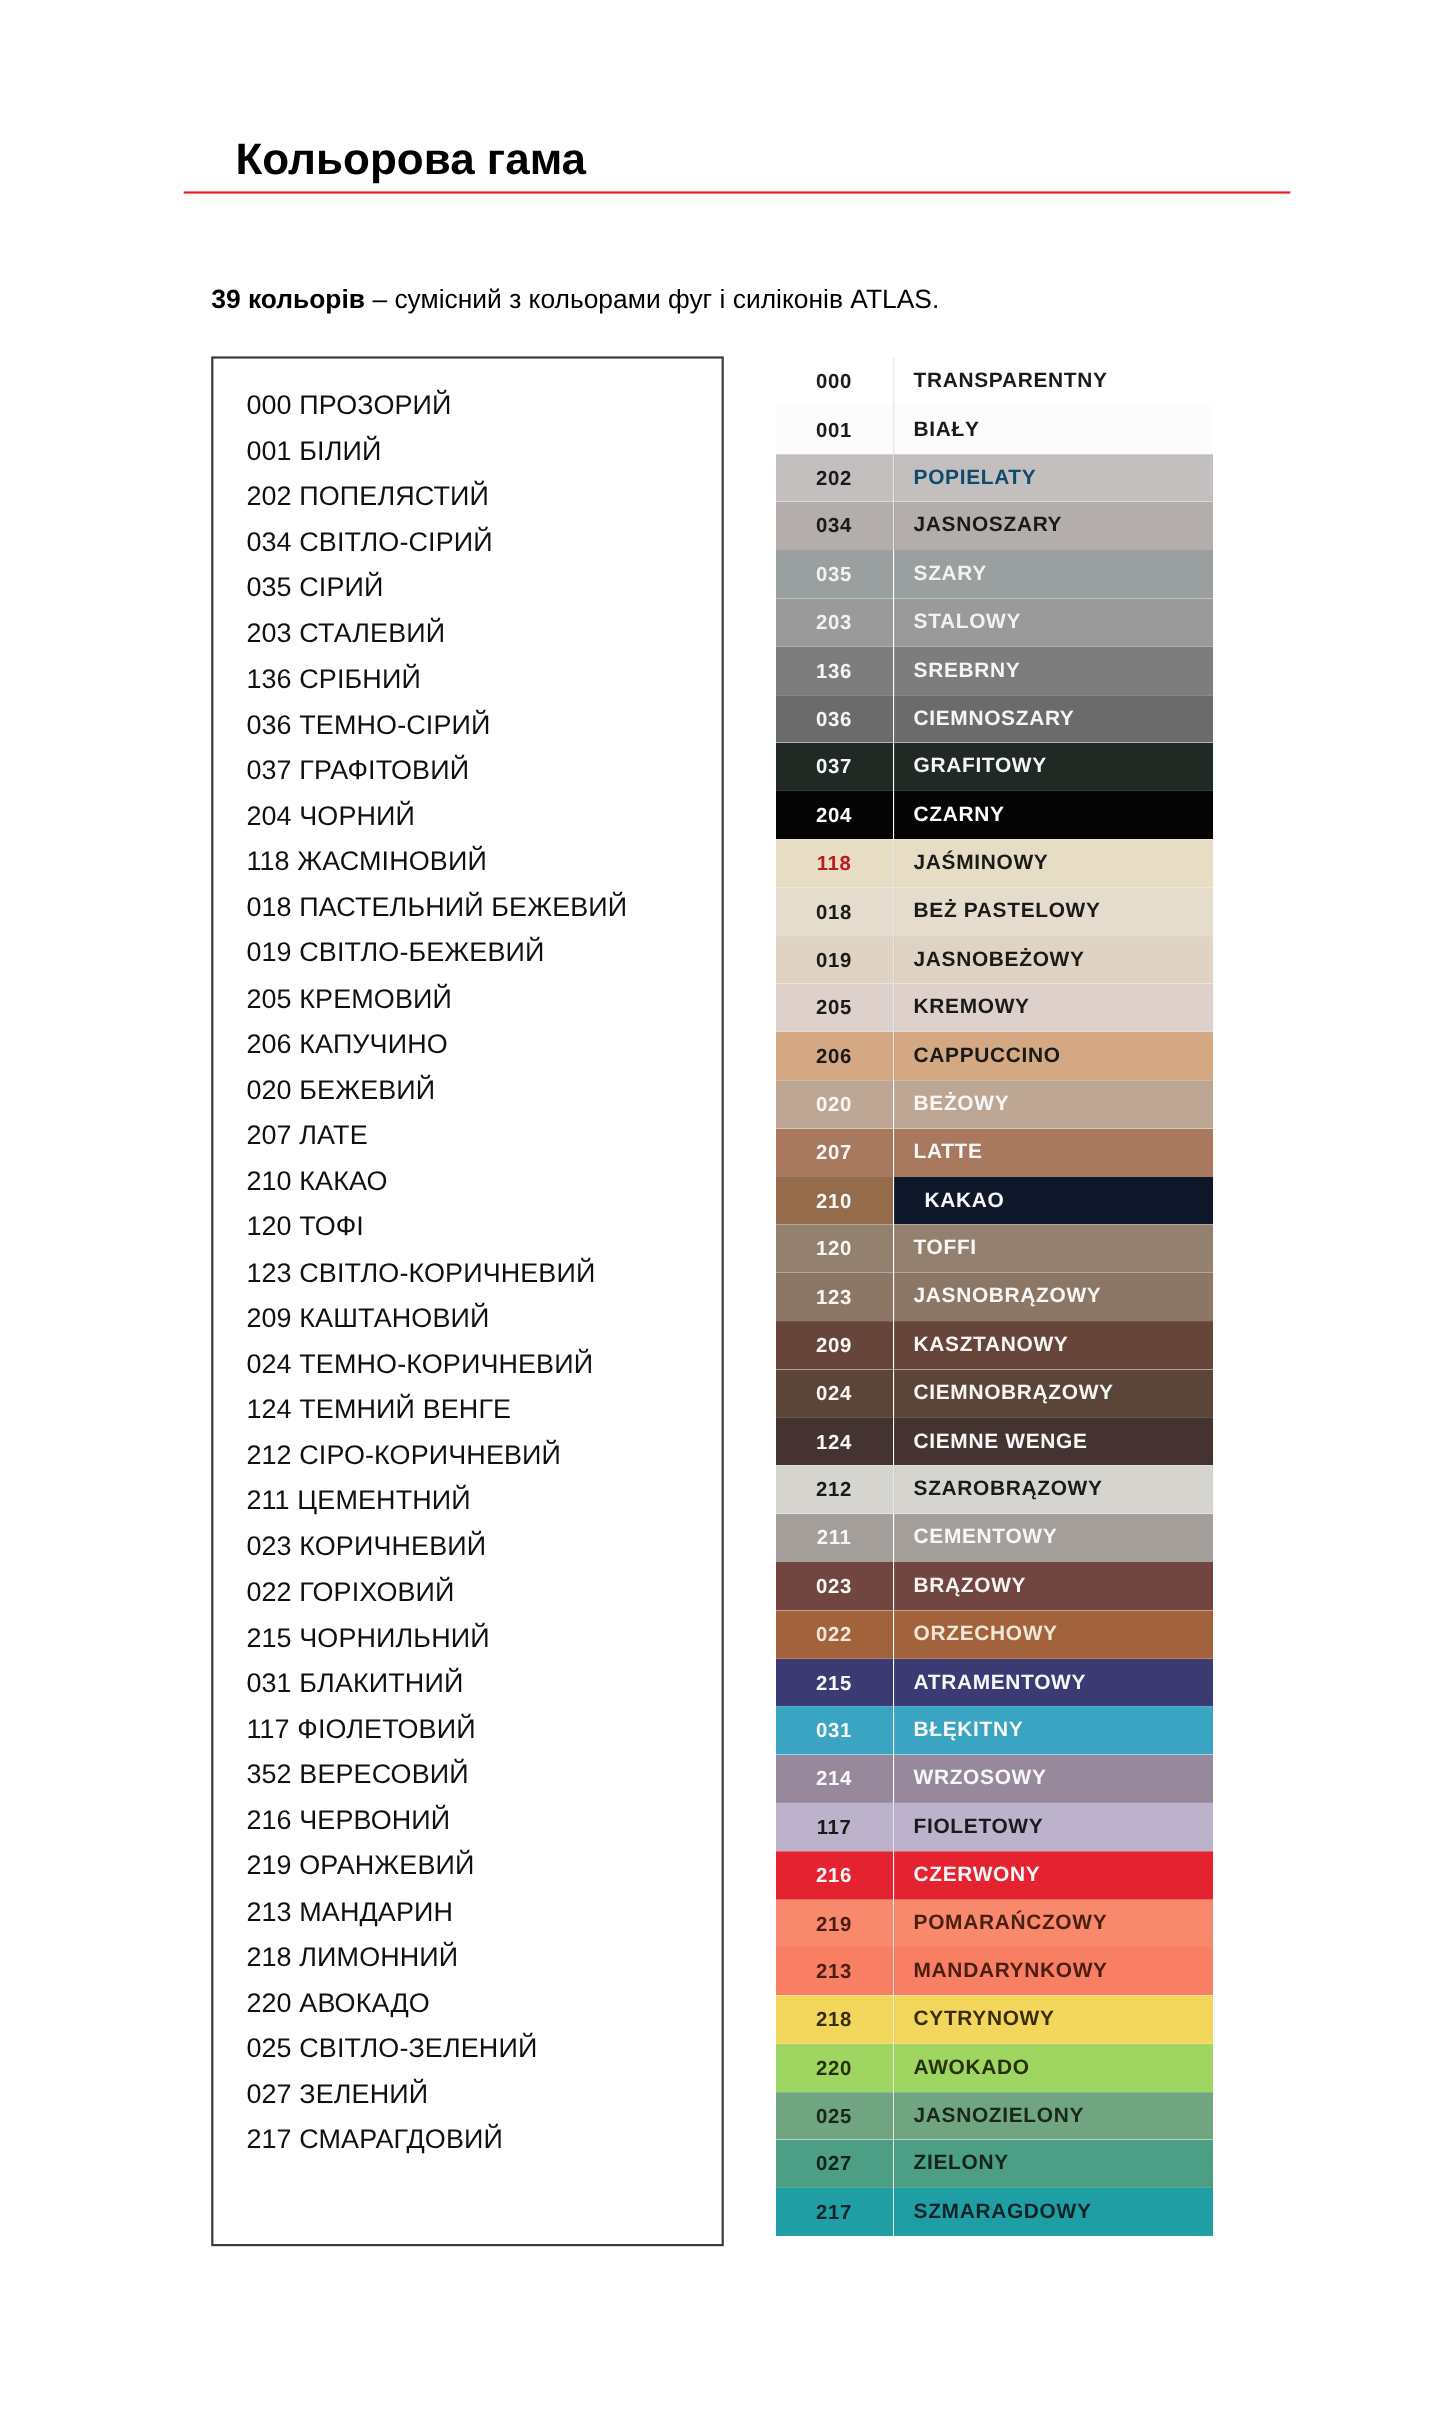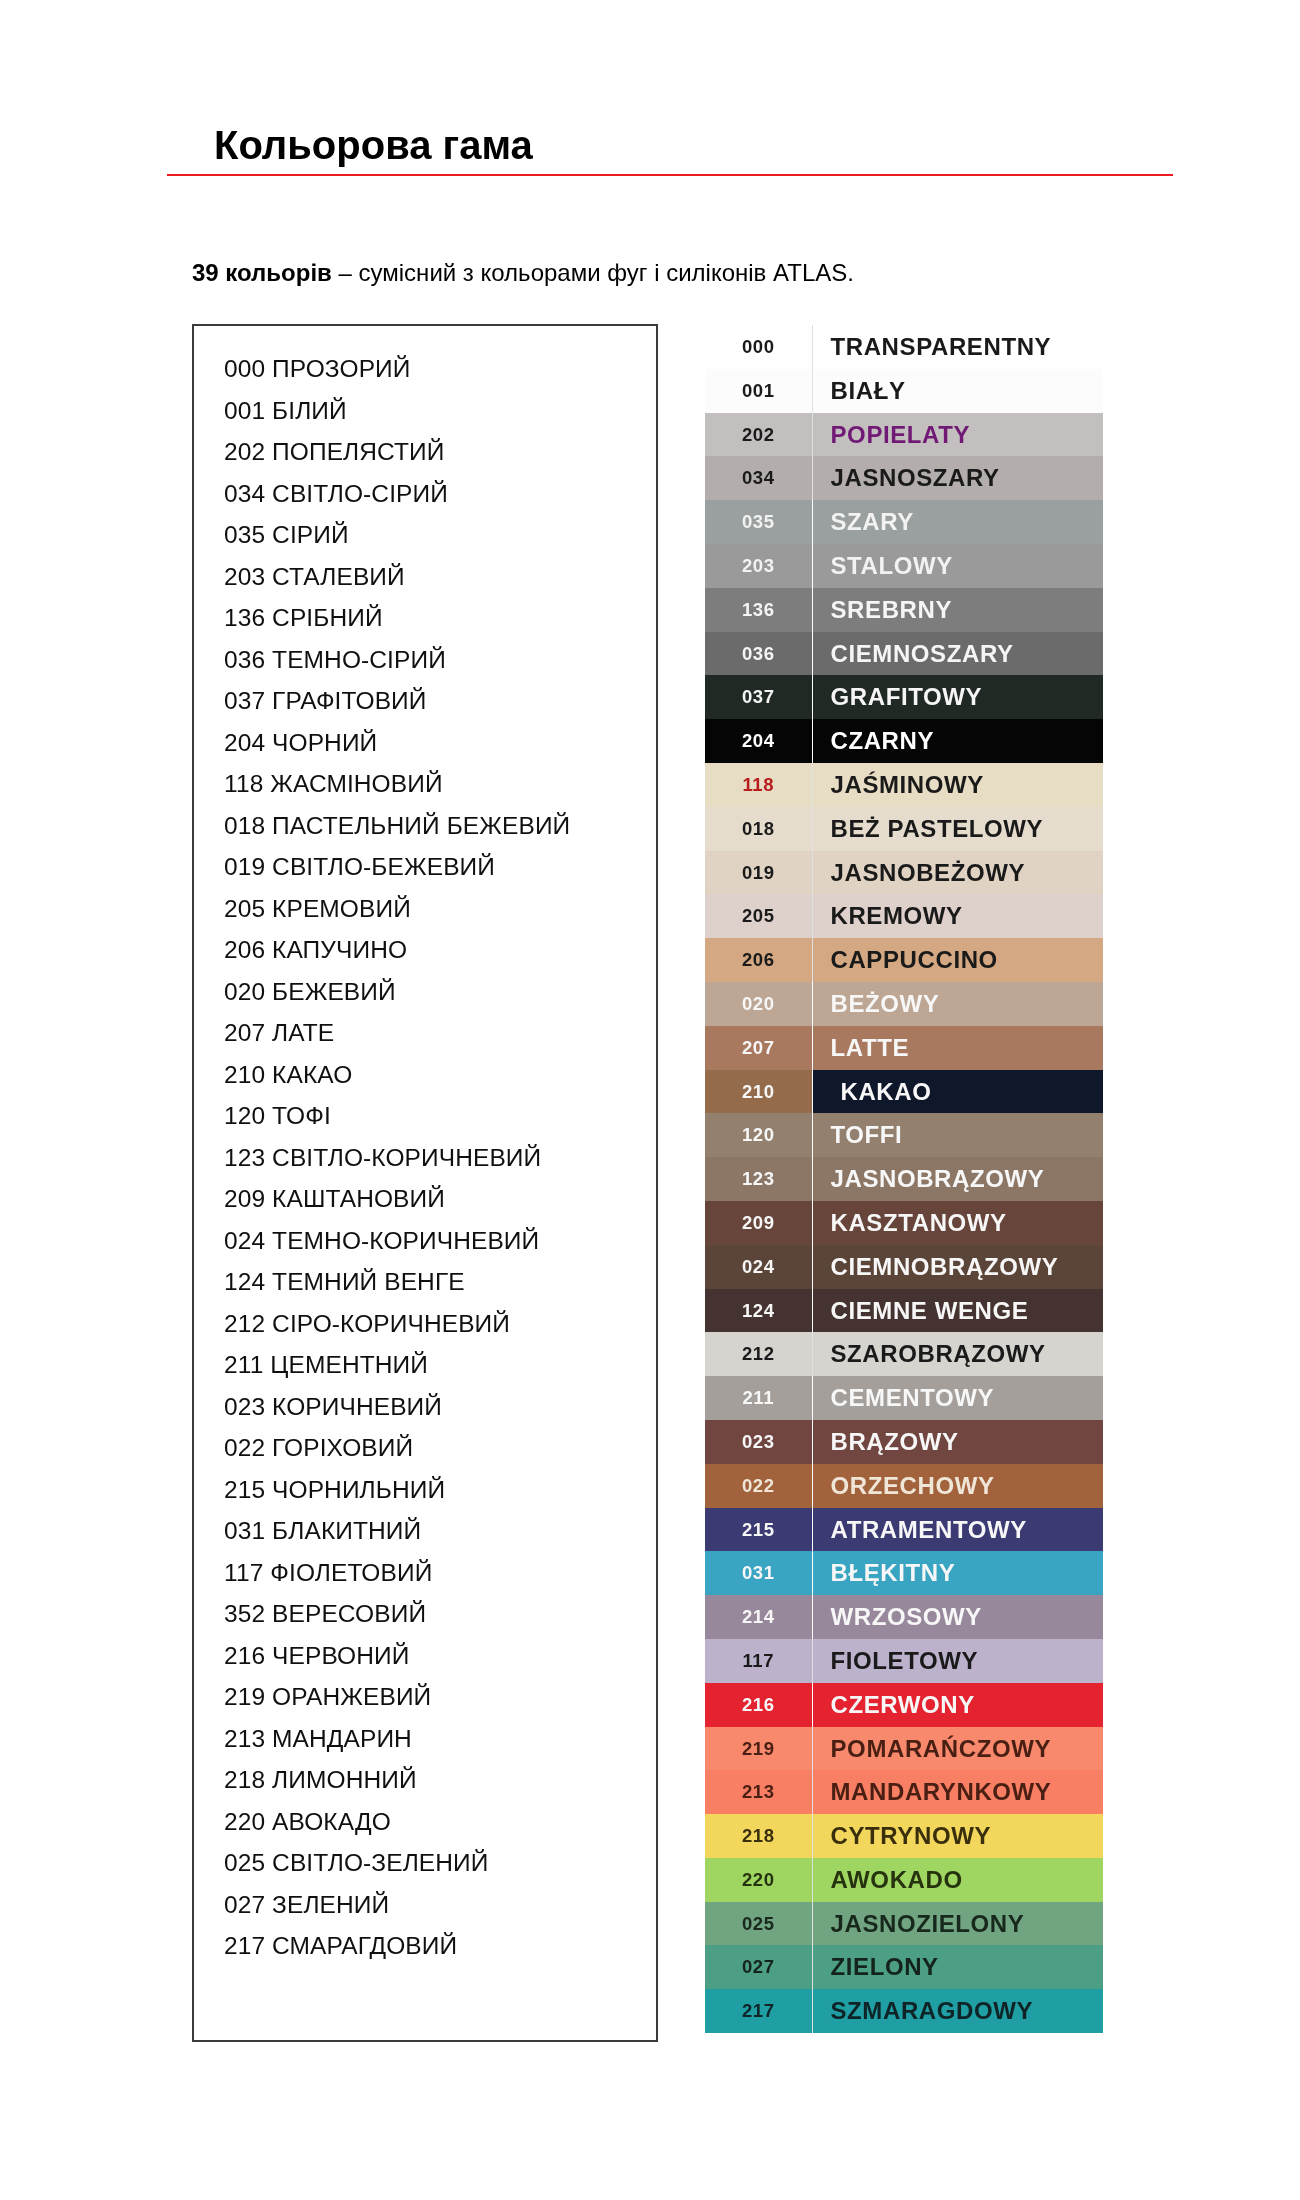--- a/index.html
+++ b/index.html
@@ -110,21 +110,21 @@
     white-space: nowrap;
   }
   .swatch-code {
     width: 107px;
     text-align: center;
     font-size: 18.5px;
   }
   .swatch-name {
     width: 291px;
     padding-left: 18px;
-    font-size: 24px;
+    font-size: 19px;
   }
   .sep-line {
     border-right: 1px solid rgba(255,255,255,0.35);
   }
   .sep-line-dark {
     border-right: 1px solid rgba(0,0,0,0.12);
   }
 </style>
 </head>
 <body>
@@ -187,21 +187,21 @@
         <tr class="swatch-row">
           <td class="swatch-code sep-line-dark" style="background: rgb(255, 255, 255); color: rgb(26, 26, 26);">000</td>
           <td class="swatch-name" style="background: rgb(255, 255, 255); color: rgb(26, 26, 26);">TRANSPARENTNY</td>
         </tr>
         <tr class="swatch-row">
           <td class="swatch-code sep-line-dark" style="background: rgb(252, 252, 252); color: rgb(26, 26, 26);">001</td>
           <td class="swatch-name" style="background: rgb(252, 252, 252); color: rgb(26, 26, 26);">BIAŁY</td>
         </tr>
         <tr class="swatch-row">
           <td class="swatch-code sep-line-dark" style="background: rgb(196, 191, 191); color: rgb(26, 26, 26);">202</td>
-          <td class="swatch-name" style="background: rgb(196, 191, 191); color: #701a75;">POPIELATY</td>
+          <td class="swatch-name" style="background: rgb(196, 191, 191); color: #0c4a6e;">POPIELATY</td>
         </tr>
         <tr class="swatch-row">
           <td class="swatch-code sep-line-dark" style="background: rgb(179, 174, 172); color: rgb(26, 26, 26);">034</td>
           <td class="swatch-name" style="background: rgb(179, 174, 172); color: rgb(26, 26, 26);">JASNOSZARY</td>
         </tr>
         <tr class="swatch-row">
           <td class="swatch-code sep-line" style="background: rgb(154, 160, 160); color: rgb(242, 242, 242);">035</td>
           <td class="swatch-name" style="background: rgb(154, 160, 160); color: rgb(242, 242, 242);">SZARY</td>
         </tr>
         <tr class="swatch-row">

